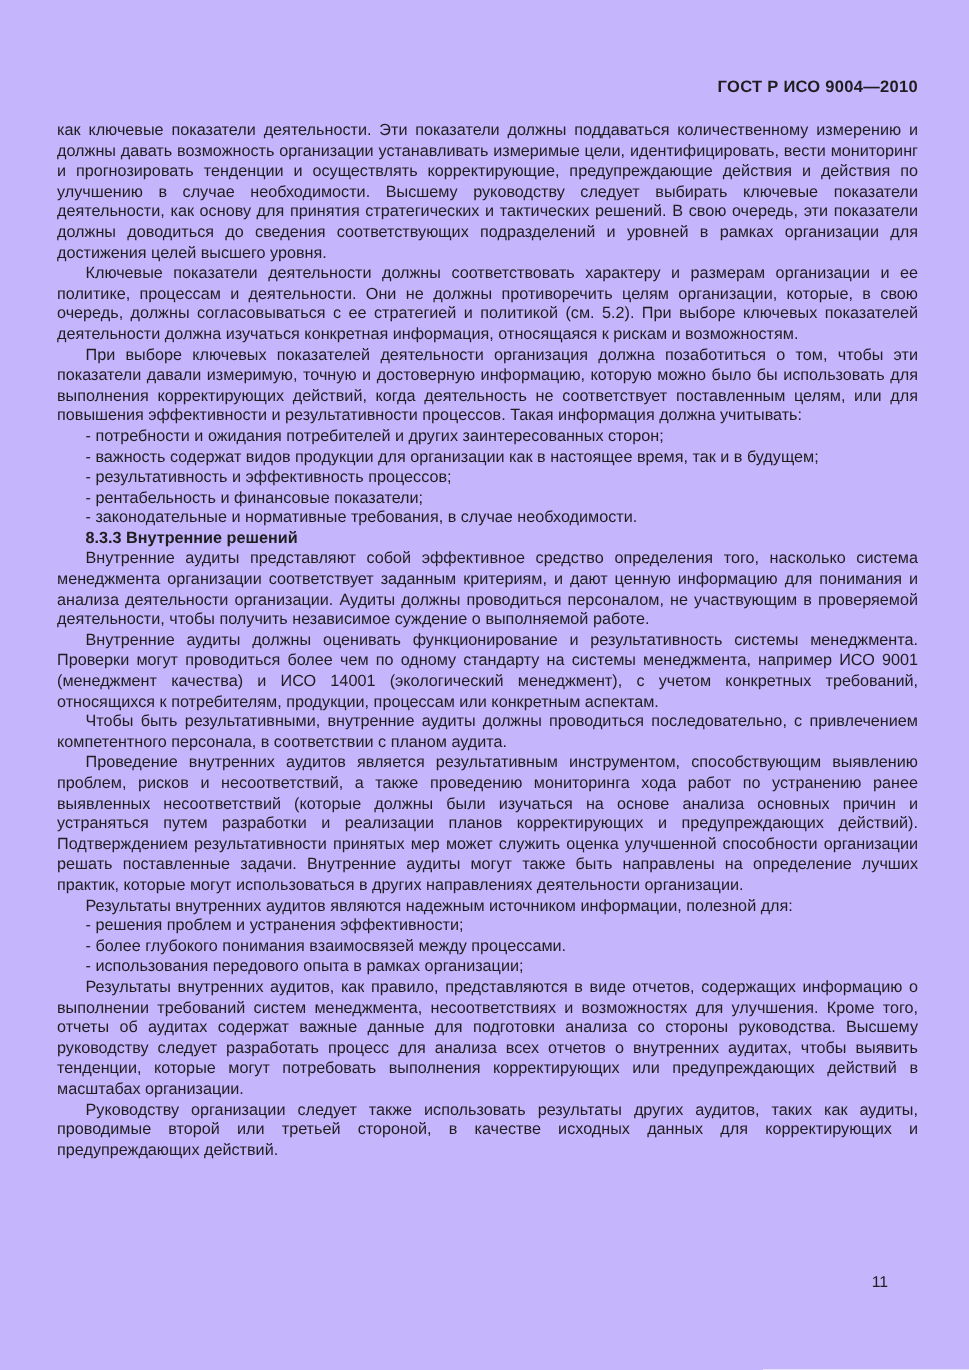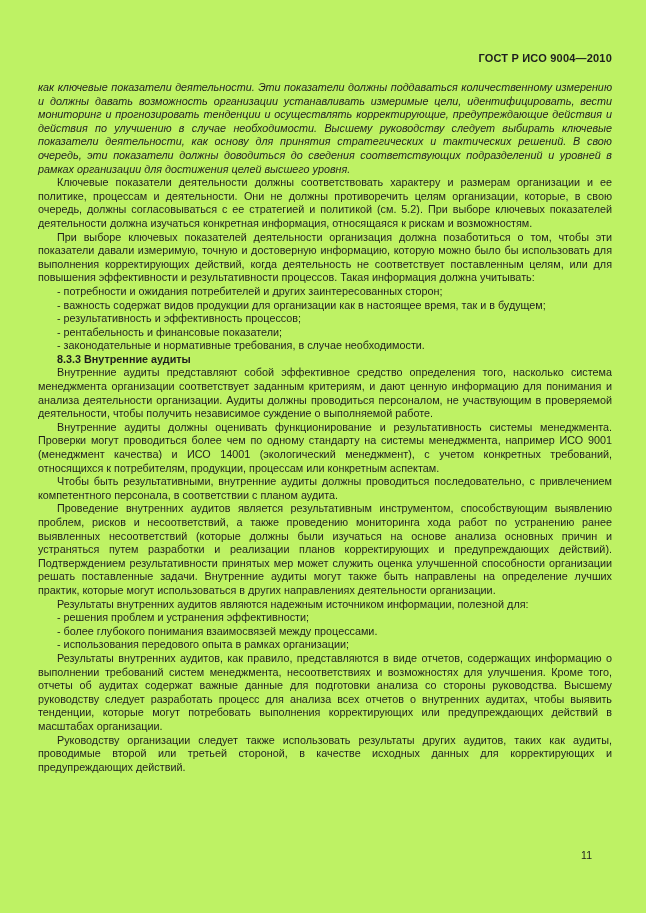--- a/index.html
+++ b/index.html
@@ -4,21 +4,21 @@
 <style>
   html, body {
     margin: 0;
     padding: 0;
     background: #ffffff;
   }
   .page {
     position: relative;
     width: 646px;
     height: 913px;
-    background: #bef264;
+    background: #c4b5fd;
     font-family: "Liberation Sans", sans-serif;
     color: #1e1e1e;
     overflow: hidden;
   }
   .page-header {
     position: absolute;
     top: 52px;
     left: 38px;
     width: 574px;
     text-align: right;
@@ -33,21 +33,20 @@
     width: 574px;
     font-size: 10.8px;
     line-height: 13.6px;
   }
   .block {
     margin: 0;
     text-align: justify;
   }
   .block.continuation {
     text-indent: 0;
-    font-style: italic;
   }
   .block.paragraph {
     text-indent: 19px;
   }
   .block.list-item {
     padding-left: 19px;
     text-align: justify;
   }
   .block.heading {
     text-indent: 19px;
@@ -79,21 +78,21 @@
 
   <div class="content">
       <div class="block continuation">как ключевые показатели деятельности. Эти показатели должны поддаваться количественному измерению и должны давать возможность организации устанавливать измеримые цели, идентифицировать, вести мониторинг и прогнозировать тенденции и осуществлять корректирующие, предупреждающие действия и действия по улучшению в случае необходимости. Высшему руководству следует выбирать ключевые показатели деятельности, как основу для принятия стратегических и тактических решений. В свою очередь, эти показатели должны доводиться до сведения соответствующих подразделений и уровней в рамках организации для достижения целей высшего уровня.</div>
       <div class="block paragraph">Ключевые показатели деятельности должны соответствовать характеру и размерам организации и ее политике, процессам и деятельности. Они не должны противоречить целям организации, которые, в свою очередь, должны согласовываться с ее стратегией и политикой (см. 5.2). При выборе ключевых показателей деятельности должна изучаться конкретная информация, относящаяся к рискам и возможностям.</div>
       <div class="block paragraph">При выборе ключевых показателей деятельности организация должна позаботиться о том, чтобы эти показатели давали измеримую, точную и достоверную информацию, которую можно было бы использовать для выполнения корректирующих действий, когда деятельность не соответствует поставленным целям, или для повышения эффективности и результативности процессов. Такая информация должна учитывать:</div>
       <div class="block list-item">- потребности и ожидания потребителей и других заинтересованных сторон;</div>
       <div class="block list-item">- важность содержат видов продукции для организации как в настоящее время, так и в будущем;</div>
       <div class="block list-item">- результативность и эффективность процессов;</div>
       <div class="block list-item">- рентабельность и финансовые показатели;</div>
       <div class="block list-item">- законодательные и нормативные требования, в случае необходимости.</div>
-      <div class="block heading">8.3.3 Внутренние аудиты</div>
+      <div class="block heading">8.3.3 Внутренние решений</div>
       <div class="block paragraph">Внутренние аудиты представляют собой эффективное средство определения того, насколько система менеджмента организации соответствует заданным критериям, и дают ценную информацию для понимания и анализа деятельности организации. Аудиты должны проводиться персоналом, не участвующим в проверяемой деятельности, чтобы получить независимое суждение о выполняемой работе.</div>
       <div class="block paragraph">Внутренние аудиты должны оценивать функционирование и результативность системы менеджмента. Проверки могут проводиться более чем по одному стандарту на системы менеджмента, например ИСО 9001 (менеджмент качества) и ИСО 14001 (экологический менеджмент), с учетом конкретных требований, относящихся к потребителям, продукции, процессам или конкретным аспектам.</div>
       <div class="block paragraph">Чтобы быть результативными, внутренние аудиты должны проводиться последовательно, с привлечением компетентного персонала, в соответствии с планом аудита.</div>
       <div class="block paragraph">Проведение внутренних аудитов является результативным инструментом, способствующим выявлению проблем, рисков и несоответствий, а также проведению мониторинга хода работ по устранению ранее выявленных несоответствий (которые должны были изучаться на основе анализа основных причин и устраняться путем разработки и реализации планов корректирующих и предупреждающих действий). Подтверждением результативности принятых мер может служить оценка улучшенной способности организации решать поставленные задачи. Внутренние аудиты могут также быть направлены на определение лучших практик, которые могут использоваться в других направлениях деятельности организации.</div>
       <div class="block paragraph">Результаты внутренних аудитов являются надежным источником информации, полезной для:</div>
       <div class="block list-item">- решения проблем и устранения эффективности;</div>
       <div class="block list-item">- более глубокого понимания взаимосвязей между процессами.</div>
       <div class="block list-item">- использования передового опыта в рамках организации;</div>
       <div class="block paragraph">Результаты внутренних аудитов, как правило, представляются в виде отчетов, содержащих информацию о выполнении требований систем менеджмента, несоответствиях и возможностях для улучшения. Кроме того, отчеты об аудитах содержат важные данные для подготовки анализа со стороны руководства. Высшему руководству следует разработать процесс для анализа всех отчетов о внутренних аудитах, чтобы выявить тенденции, которые могут потребовать выполнения корректирующих или предупреждающих действий в масштабах организации.</div>
       <div class="block paragraph">Руководству организации следует также использовать результаты других аудитов, таких как аудиты, проводимые второй или третьей стороной, в качестве исходных данных для корректирующих и предупреждающих действий.</div>

